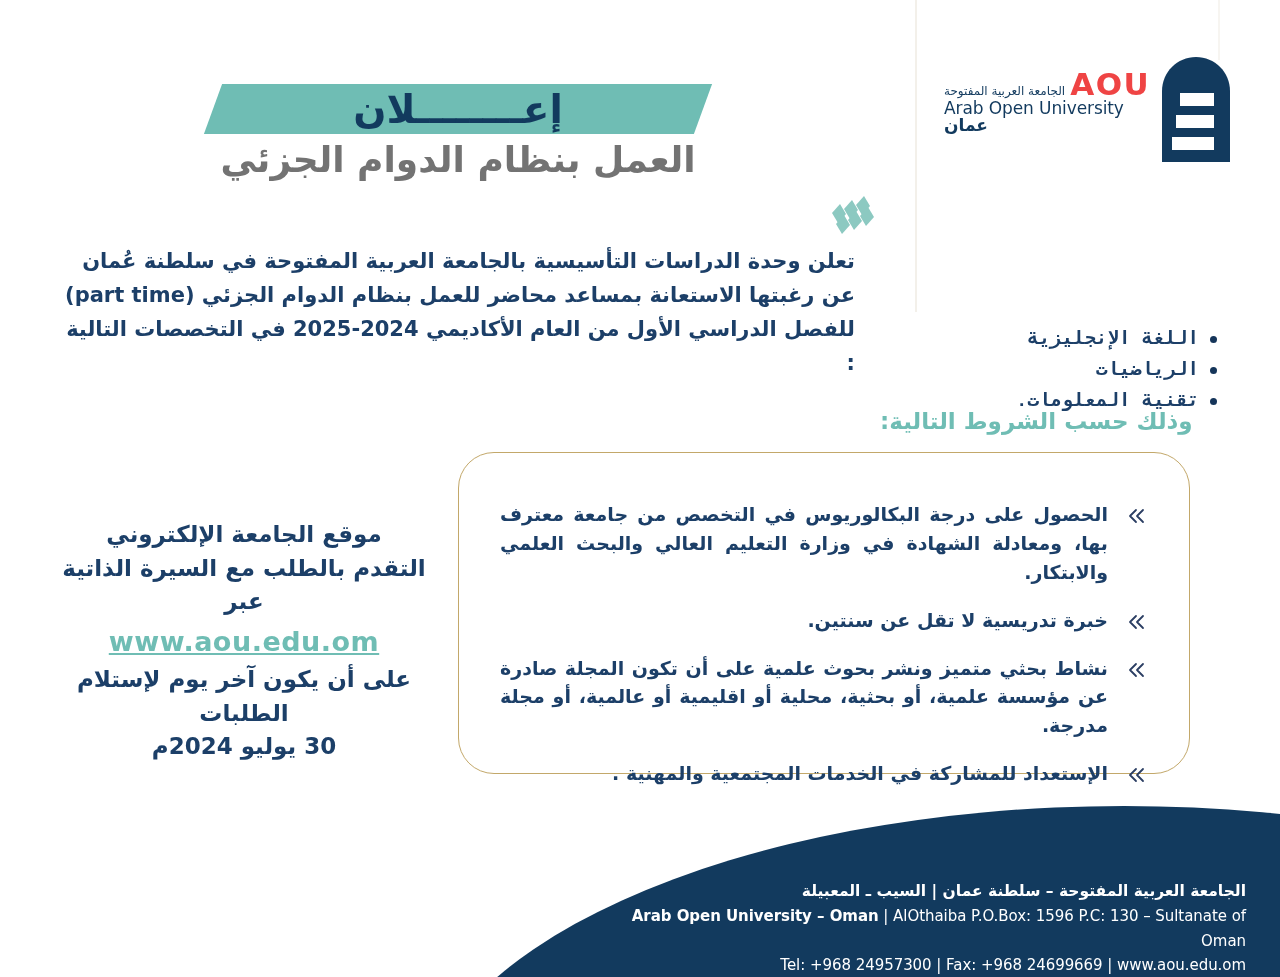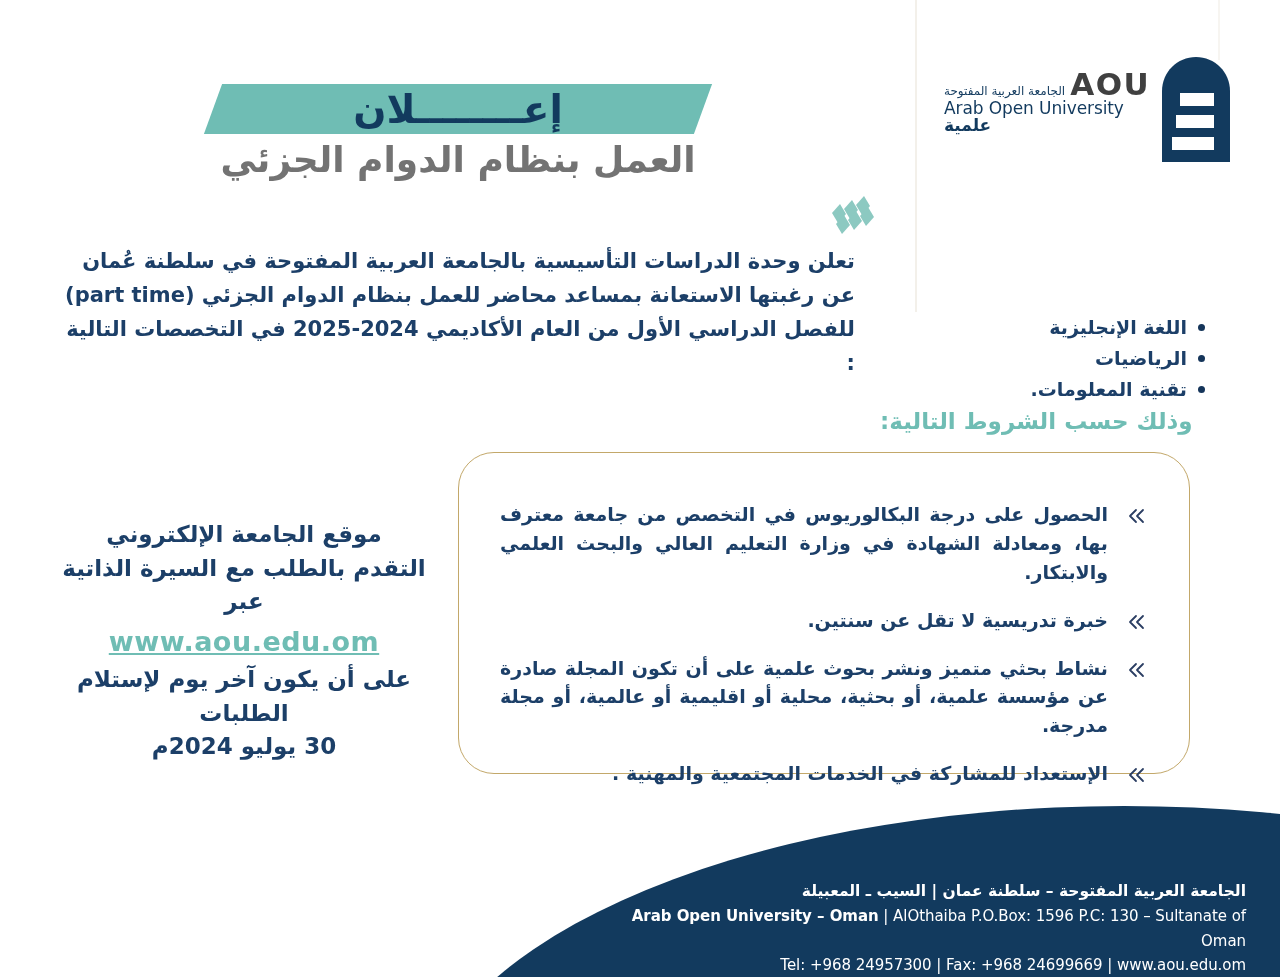--- a/index.html
+++ b/index.html
@@ -59,21 +59,21 @@
   .logo-text {
     direction: rtl;
     text-align: left;
     line-height: 1;
     padding-top: 12px;
   }
   .logo-aou {
     font-size: 31px;
     font-weight: 700;
     letter-spacing: 1.5px;
-    color: #404040;
+    color: #ef4444;
     font-family: "DejaVu Sans", sans-serif;
     direction: ltr;
     text-align: left;
   }
   .logo-ar {
     font-size: 12px;
     color: #123A5E;
     direction: rtl;
     text-align: left;
     margin-top: 3px;
@@ -159,22 +159,23 @@
   }
 
   
   .specs {
     position: absolute;
     top: 312px;
     left: 940px;
     width: 265px;
     direction: rtl;
     list-style: none;
-    margin: 0;
+    margin: 12px;
     padding: 0;
+    font-family: Liberation Mono, monospace;
   }
   .specs li {
     color: #1C3F68;
     font-size: 19px;
     font-weight: 700;
     line-height: 1.62;
     position: relative;
     padding-right: 18px;
   }
   .specs li::before {
@@ -324,21 +325,21 @@
         <path d="M34 0 C52.8 0 68 15.2 68 34 V105 H0 V34 C0 15.2 15.2 0 34 0 Z" fill="#123A5E"></path>
         <rect x="18" y="36" width="34" height="13" fill="#ffffff"></rect>
         <rect x="14" y="58" width="38" height="13" fill="#ffffff"></rect>
         <rect x="10" y="80" width="42" height="13" fill="#ffffff"></rect>
       </svg>
     </span>
     <span class="logo-text">
       <span class="logo-aou">AOU</span>
       <span class="logo-ar">الجامعة العربية المفتوحة</span>
       <span class="logo-en">Arab Open University</span>
-      <span class="logo-city">علمية</span>
+      <span class="logo-city">عمان</span>
     </span>
   </div>
 
   <div class="ribbon"></div>
   <div class="ribbon-label">إعــــــــلان</div>
 
   <div class="main-title">العمل بنظام الدوام الجزئي</div>
 
   <span class="leaf">
     <svg viewBox="0 0 62 52" width="62" height="52" aria-hidden="true">

